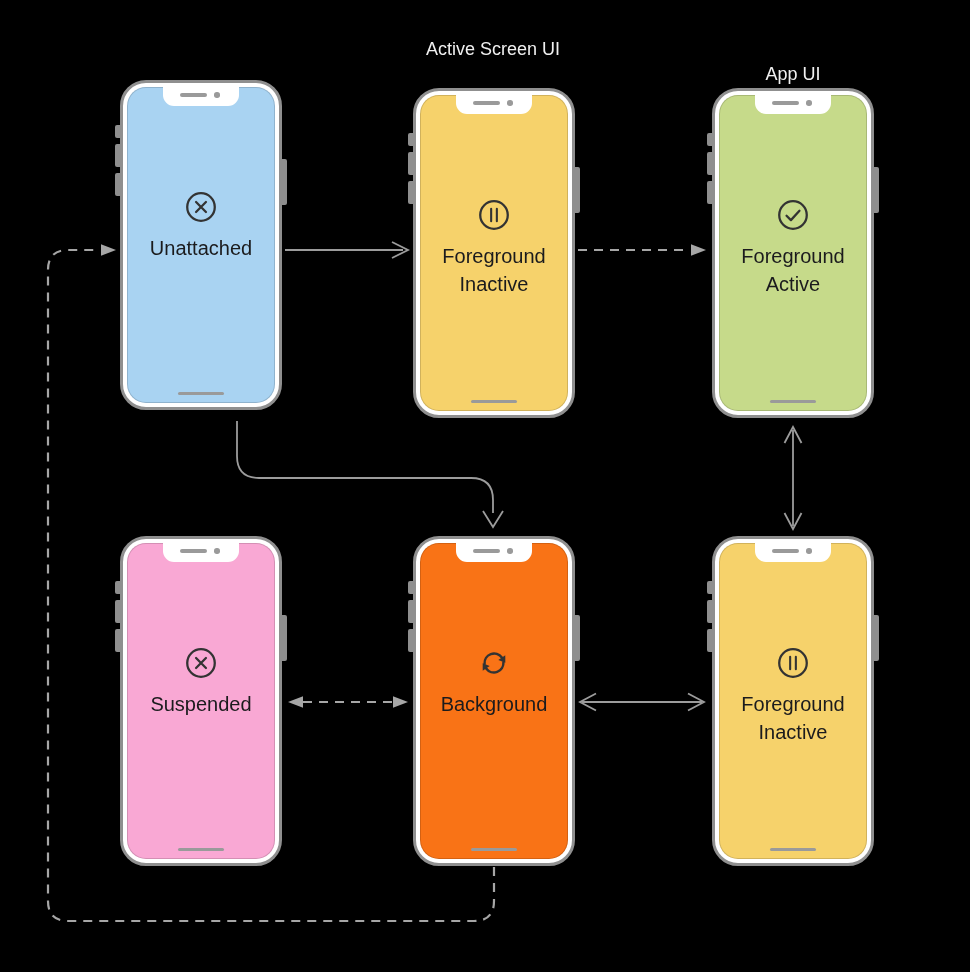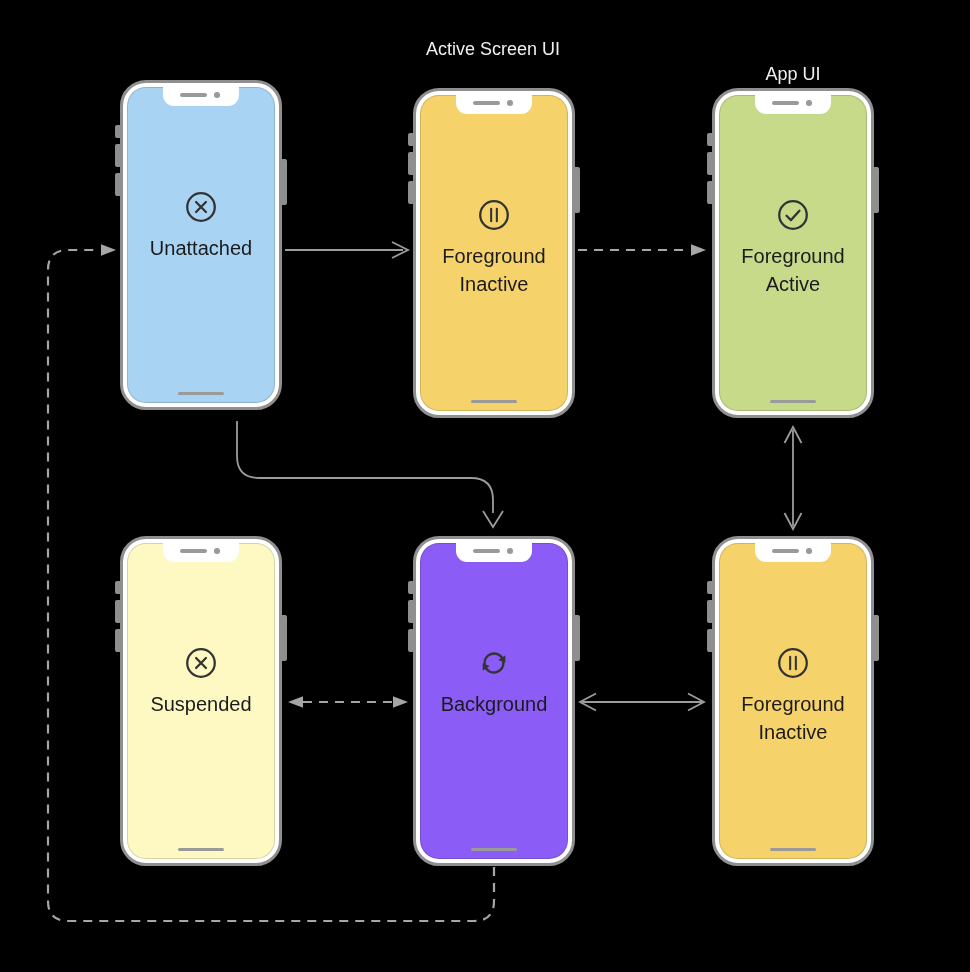--- a/index.html
+++ b/index.html
@@ -186,42 +186,42 @@
       </div>
       <span class="home-indicator"></span>
     </div>
   </div>
 
   <div class="phone" style="left:120px; top:536px;">
     <span class="btn mute"></span>
     <span class="btn vol1"></span>
     <span class="btn vol2"></span>
     <span class="btn power"></span>
-    <div class="screen" style="background-color: #fef9c3; padding-left: 42px;">
+    <div class="screen" style="background-color: #f9a8d4; padding-left: 42px;">
       <div class="notch">
         <span class="speaker"></span>
         <span class="camera"></span>
       </div>
       <div class="content">
         <svg class="state-icon" viewBox="0 0 40 40" width="38" height="38">
           <circle cx="20" cy="20" r="14.5"></circle>
           <path d="M14.8 14.8 L25.2 25.2 M25.2 14.8 L14.8 25.2" stroke-linecap="round"></path>
         </svg>
         <div class="state-label">Suspended</div>
       </div>
       <span class="home-indicator"></span>
     </div>
   </div>
 
   <div class="phone" style="left:413px; top:536px;">
     <span class="btn mute"></span>
     <span class="btn vol1"></span>
     <span class="btn vol2"></span>
     <span class="btn power"></span>
-    <div class="screen" style="background-color: #8b5cf6;">
+    <div class="screen" style="background-color: #f97316;">
       <div class="notch">
         <span class="speaker"></span>
         <span class="camera"></span>
       </div>
       <div class="content">
         <svg class="state-icon" viewBox="0 0 40 40" width="38" height="38">
           <g transform="rotate(-15 20 20)">
             <path d="M10.2 18.3 A10 10 0 0 1 29.4 16.6" stroke-width="2.6" stroke-linecap="round"></path>
             <polygon class="fill" points="31.6,22.7 33.6,15.1 25.2,18.1"></polygon>
             <path d="M29.8 21.7 A10 10 0 0 1 10.6 23.4" stroke-width="2.6" stroke-linecap="round"></path>

